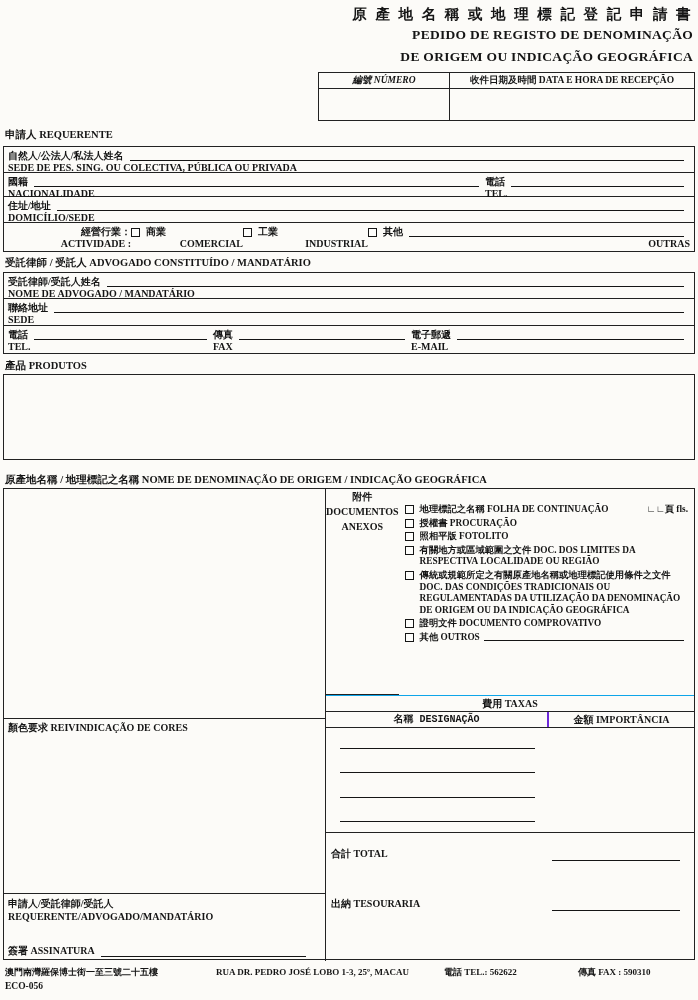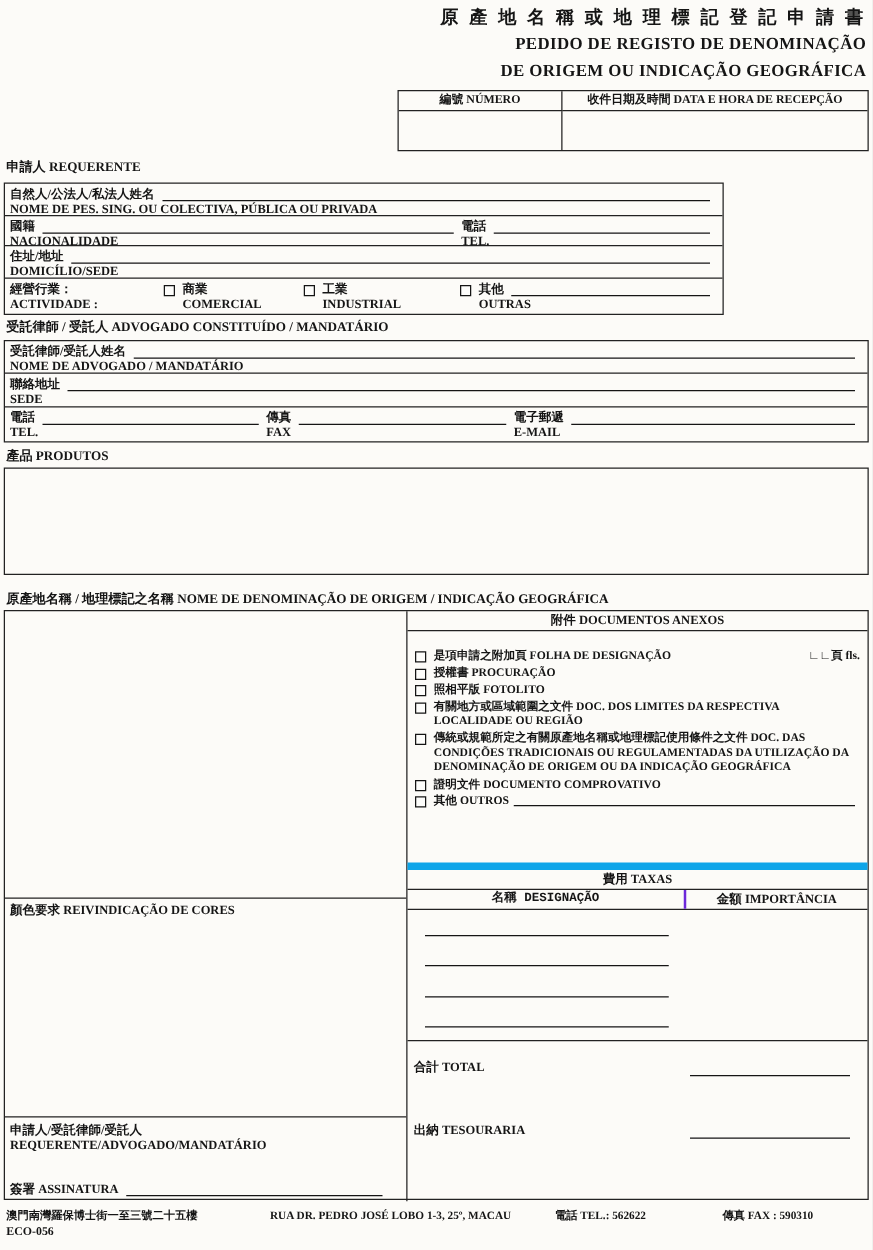--- a/index.html
+++ b/index.html
@@ -13,21 +13,21 @@
   .abs { position:absolute; }
   .sec-label { font-size:10.5px; line-height:12px; white-space:nowrap; }
 
   
   .hdr { left:295px; top:5px; width:398px; text-align:right; }
   .t-zh { font-size:14.5px; line-height:19px; letter-spacing:2.5px; white-space:nowrap; }
   .t-pt { font-size:13.5px; line-height:22px; letter-spacing:.3px; white-space:nowrap; }
 
   .numtbl { left:318px; top:72px; width:377px; height:49px; border:1px solid #222; display:grid; grid-template-columns:131px 1fr; grid-template-rows:16px 1fr; background:transparent; }
   .numtbl .hc { font-size:9.5px; text-align:center; border-bottom:1px solid #222; line-height:15px; white-space:nowrap; overflow:hidden; }
-  .numtbl .c1 { border-right:1px solid #222; }
+  .numtbl .c1 { border-right:1px solid #222;font-style:italic; }
 
   
   .box { border:1px solid #222; }
   .frow { padding:2px 4px 1px 4px; border-bottom:1px solid #222; }
   .frow:last-child { border-bottom:none; }
   .l1 { display:flex; align-items:flex-end; font-size:10px; line-height:13px; white-space:nowrap; }
   .l2 { display:flex; font-size:10px; line-height:12px; white-space:nowrap; }
   .ul { flex:1; border-bottom:1px solid #151515; height:11px; margin:0 6px 1px 6px; }
   .cb { width:9px; height:9px; border:1px solid #151515; display:inline-block; flex:none; margin-right:6px; margin-bottom:1px; background:#fdfdfb; }
   .grp { display:flex; align-items:flex-end; }
@@ -42,21 +42,21 @@
   
   .maingrid { left:3px; top:488px; width:692px; height:472px; border:1px solid #222; display:grid; grid-template-columns:322px 1fr; }
   .lcol, .rcol { display:flex; flex-direction:column; }
   .lcol { border-right:1px solid #222; }
   .cell-name { height:230px; border-bottom:1px solid #222; }
   .cell-colors { height:175px; border-bottom:1px solid #222; padding:2px 4px; font-size:10px; }
   .cell-sign { flex:1; padding:3px 4px; font-size:10px; display:flex; flex-direction:column; }
   .sign-line { display:flex; align-items:flex-end; margin-top:22px; }
   .sign-line .ul { max-width:205px; }
 
-  .cell-annex { height:207px; border-bottom:6px solid #0ea5e9; display:flex; flex-direction:column; }
+  .cell-annex { height:207px; border-bottom:1px solid #0ea5e9; display:flex; flex-direction:row; }
   .annex-title { text-align:center; font-size:10px; line-height:15px; border-bottom:1px solid #222; }
   .annex-list { padding:15px 6px 0 6px; font-size:9.3px; line-height:11.6px; }
   .an-item { display:flex; align-items:flex-start; margin-bottom:2px; }
   .an-item .cb { margin-top:1px; }
   .an-text { flex:1; font-weight:bold; }
   .an-pages { flex:none; margin-left:6px; white-space:nowrap; }
   .an-ul { flex:1; border-bottom:1px solid #151515; height:9px; margin:0 4px 0 4px; }
 
   .cell-fees { flex:1; display:flex; flex-direction:column; }
   .fees-title { text-align:center; font-size:10px; line-height:15px; border-bottom:1px solid #222; }
@@ -89,28 +89,28 @@
 
   <div class="abs numtbl">
     <div class="hc c1">編號 NÚMERO</div>
     <div class="hc">收件日期及時間  DATA E HORA DE RECEPÇÃO</div>
     <div class="c1"></div>
     <div></div>
   </div>
 
   <div class="abs sec-label" style="left:5px; top:129px;">申請人 REQUERENTE</div>
 
-  <div class="abs box" style="left:3px; top:146px; width:576px;">
+  <div class="abs box" style="left:3px; top:146px; width:692px;">
     <div class="frow" style="height:26px;">
       <div class="l1">
         <span>自然人/公法人/私法人姓名</span>
         <span class="ul"></span>
       </div>
       <div class="l2">
-          <span>NOME DE PES. SING. OU COLECTIVA, PÚBLICA OU PRIVADA</span>
+          <span>SEDE DE PES. SING. OU COLECTIVA, PÚBLICA OU PRIVADA</span>
         </div>
     </div>
     <div class="frow" style="height:24px;">
       <div class="l1">
         <span>國籍</span>
         <span class="ul"></span>
         <span class="grp w205">
           <span>電話</span>
           <span class="ul"></span>
         </span>
@@ -122,21 +122,21 @@
     </div>
     <div class="frow" style="height:26px;">
       <div class="l1">
         <span>住址/地址</span>
         <span class="ul"></span>
       </div>
       <div class="l2">
           <span>DOMICÍLIO/SEDE</span>
         </div>
     </div>
-    <div class="frow" style="height:28px;">
+    <div class="frow" style="height:28px;text-align:right;">
       <div class="l1">
         <span class="w123">經營行業：</span>
         <span class="grp w112">
           <span class="cb"></span>
           <span>商業</span>
         </span>
         <span class="grp w125">
           <span class="cb"></span>
           <span>工業</span>
         </span>
@@ -218,21 +218,21 @@
         </div>
       </div>
     </div>
 
     <div class="rcol">
       <div class="cell-annex">
         <div class="annex-title">附件 DOCUMENTOS ANEXOS</div>
         <div class="annex-list">
           <div class="an-item">
             <span class="cb"></span>
-            <span class="an-text">是項申請之附加頁 FOLHA DE DESIGNAÇÃO</span>
+            <span class="an-text">地理標記之名稱 FOLHA DE CONTINUAÇÃO</span>
             <span class="an-pages">∟∟頁 fls.</span>
           </div>
           <div class="an-item">
             <span class="cb"></span>
             <span class="an-text">授權書 PROCURAÇÃO</span>
           </div>
           <div class="an-item">
             <span class="cb"></span>
             <span class="an-text">照相平版 FOTOLITO</span>
           </div>

